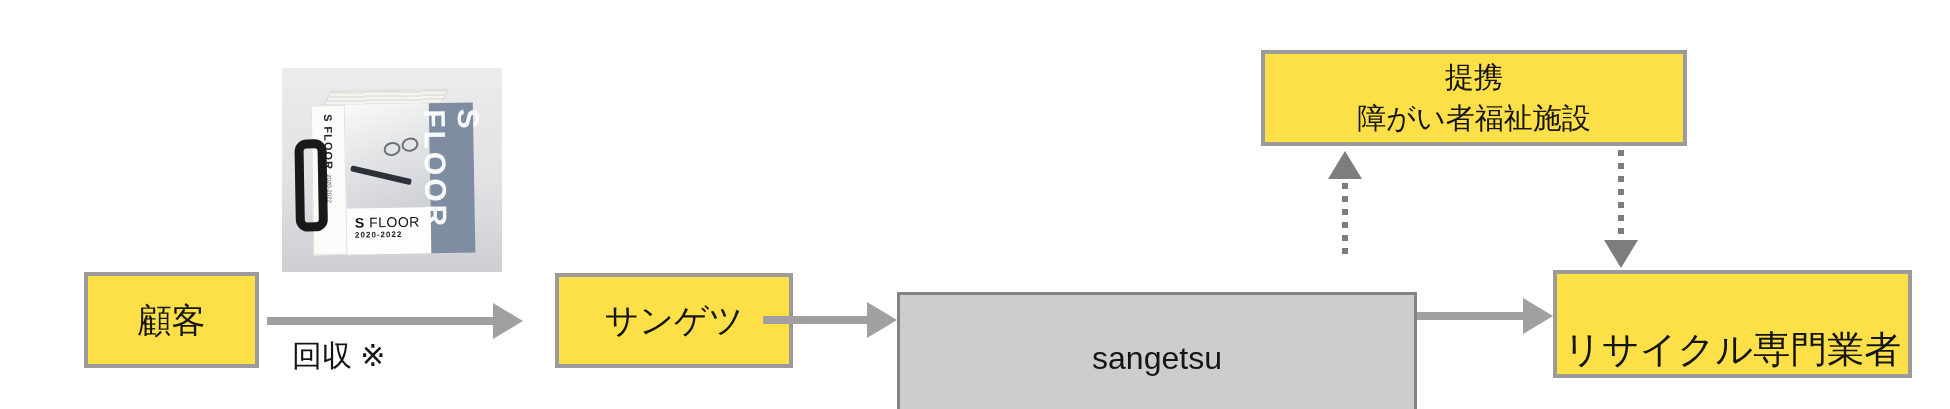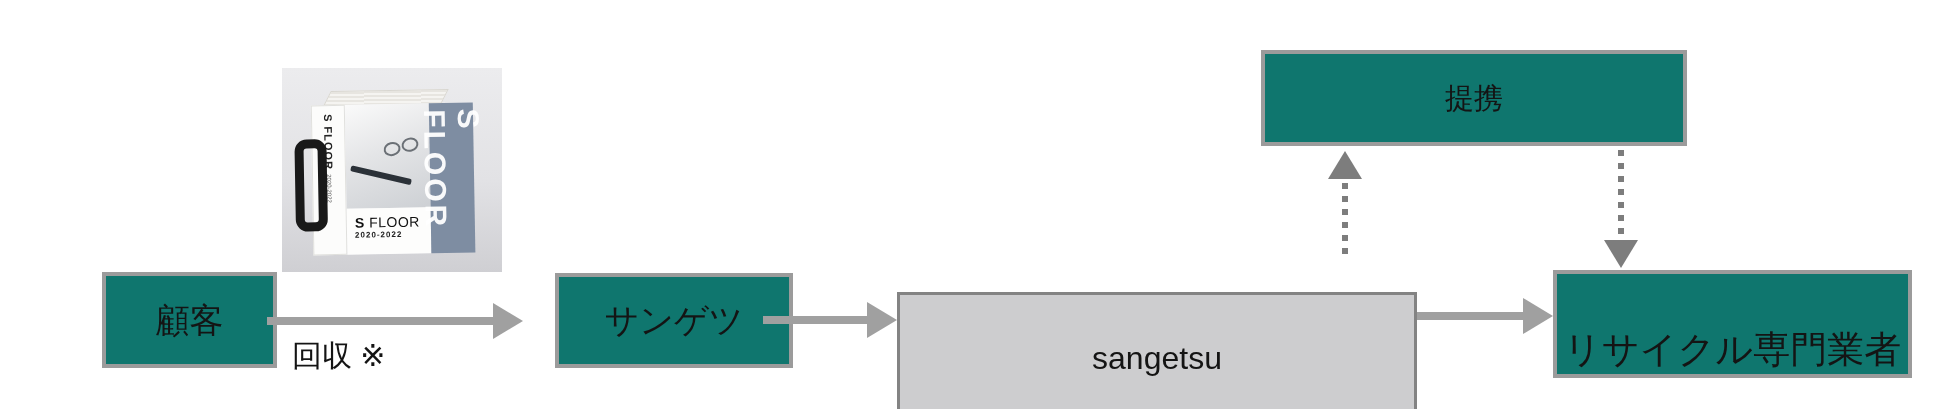--- a/index.html
+++ b/index.html
@@ -9,24 +9,24 @@
     --dash-gray:#7d7d7d;
     --center-fill:#cdcdcf;
     --ink:#141414;
     --slate:#7e8da2;
   }
   *{margin:0;padding:0;box-sizing:border-box;}
   body{background:#ffffff;font-family:"Liberation Sans","DejaVu Sans",sans-serif;}
   .canvas{position:relative;width:1950px;height:409px;background:#ffffff;overflow:hidden;}
 
   
-  .node{position:absolute;background:#0f766e;border:4px solid var(--border-gray);
+  .node{position:absolute;background:#fde047;border:4px solid var(--border-gray);
         display:flex;flex-direction:column;align-items:center;justify-content:center;
         color:var(--ink);text-align:center;line-height:1.3;}
-  .node-customer{left:102px;top:272px;width:175px;height:96px;font-size:34px;}
+  .node-customer{left:84px;top:272px;width:175px;height:96px;font-size:34px;}
   .node-sangetsu{left:555px;top:273px;width:238px;height:95px;font-size:34px;}
   .node-center{left:897px;top:256px;width:520px;height:132px;background:var(--center-fill);
                border:3px solid var(--border-dark);line-height:1.32;margin-top:36px;}
   .node-center .en{font-size:32px;}
   .node-center .jp{font-size:35px;}
   .node-recycler{left:1553px;top:270px;width:359px;height:108px;font-size:37px;justify-content:flex-end;}
   .node-partner{left:1261px;top:50px;width:426px;height:96px;font-size:29px;line-height:1.4;}
 
   
   .shaft{position:absolute;height:8px;background:var(--arrow-gray);}
@@ -126,20 +126,21 @@
   <div class="node node-center">
     <span class="en">sangetsu</span>
   </div>
 
   <div class="node node-recycler">
     <span>リサイクル専門業者</span>
   </div>
 
   <div class="node node-partner">
     <span>提携</span>
+    <span>障がい者福祉施設</span>
   </div>
 
   <div class="shaft a1-shaft"></div>
   <div class="head-right a1-head"></div>
 
   <div class="shaft a2-shaft"></div>
   <div class="head-right a2-head"></div>
 
   <div class="shaft a3-shaft"></div>
   <div class="head-right a3-head"></div>

